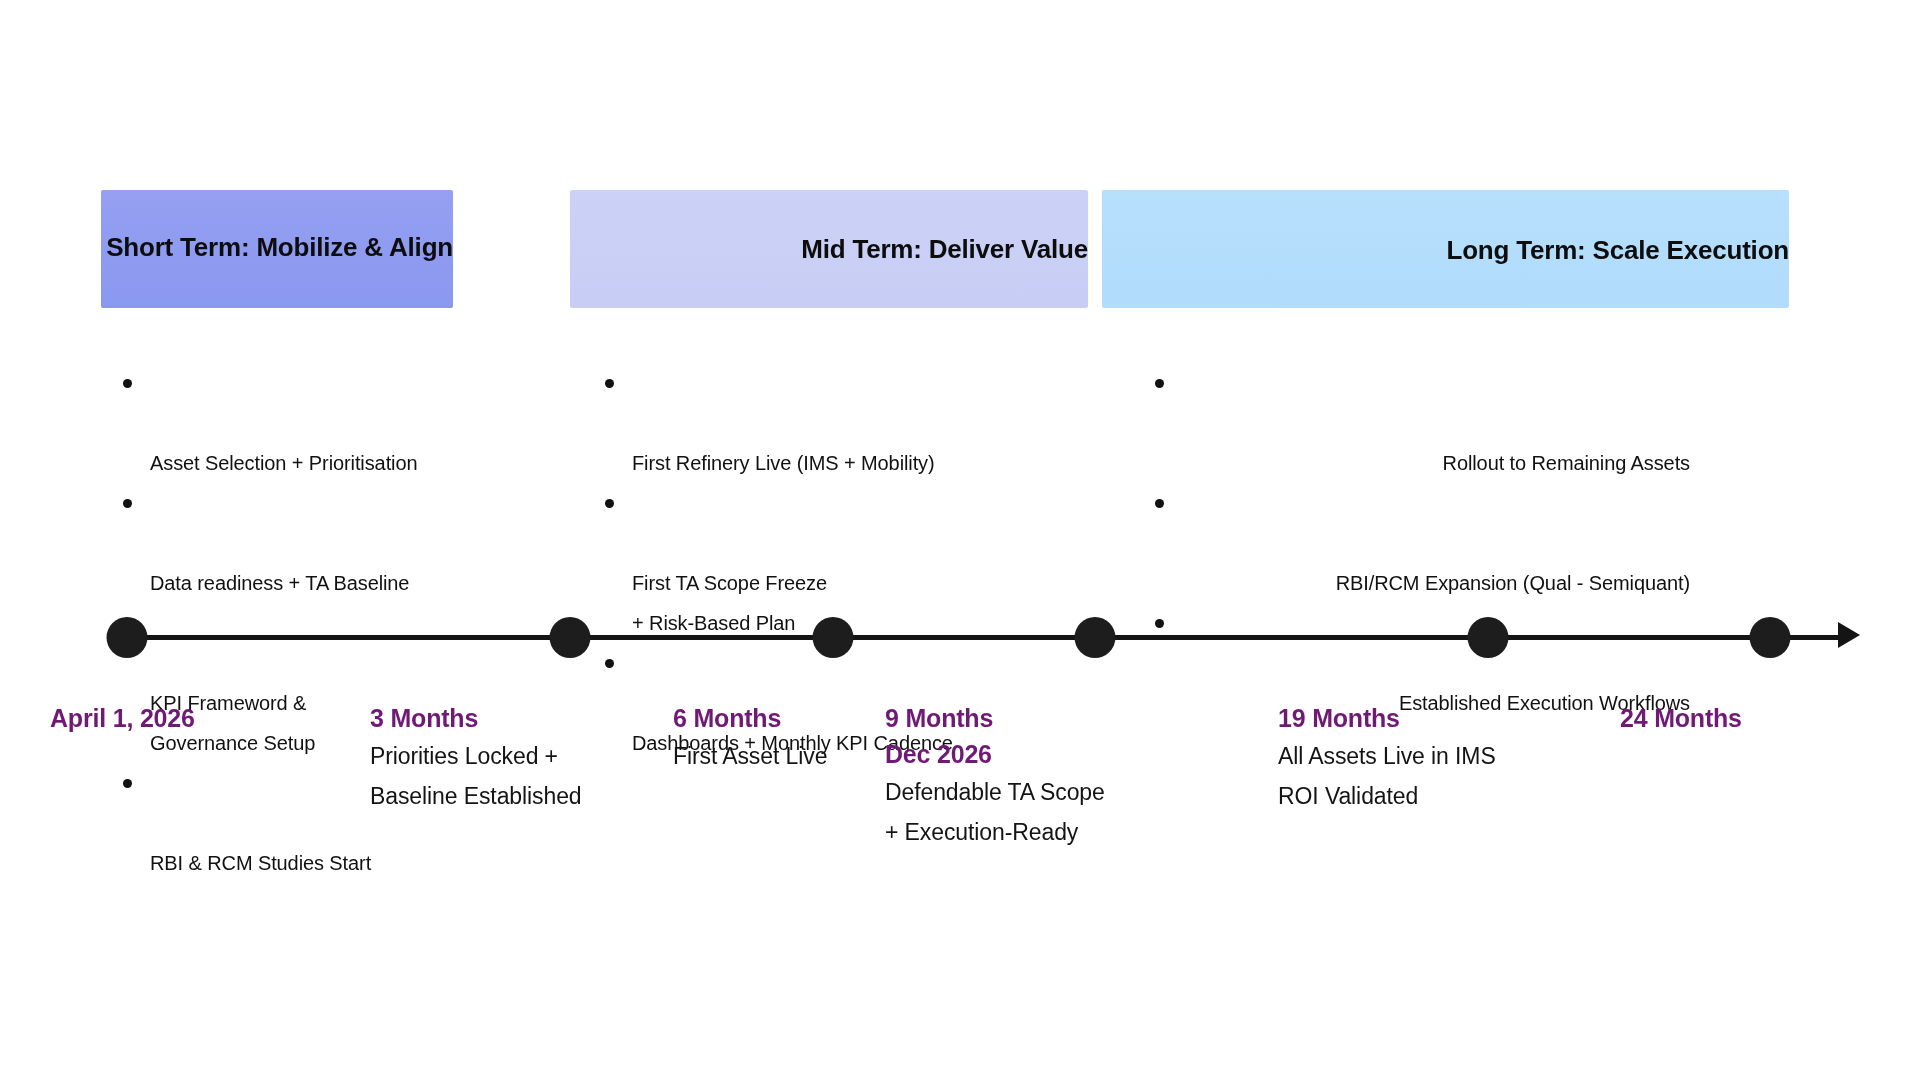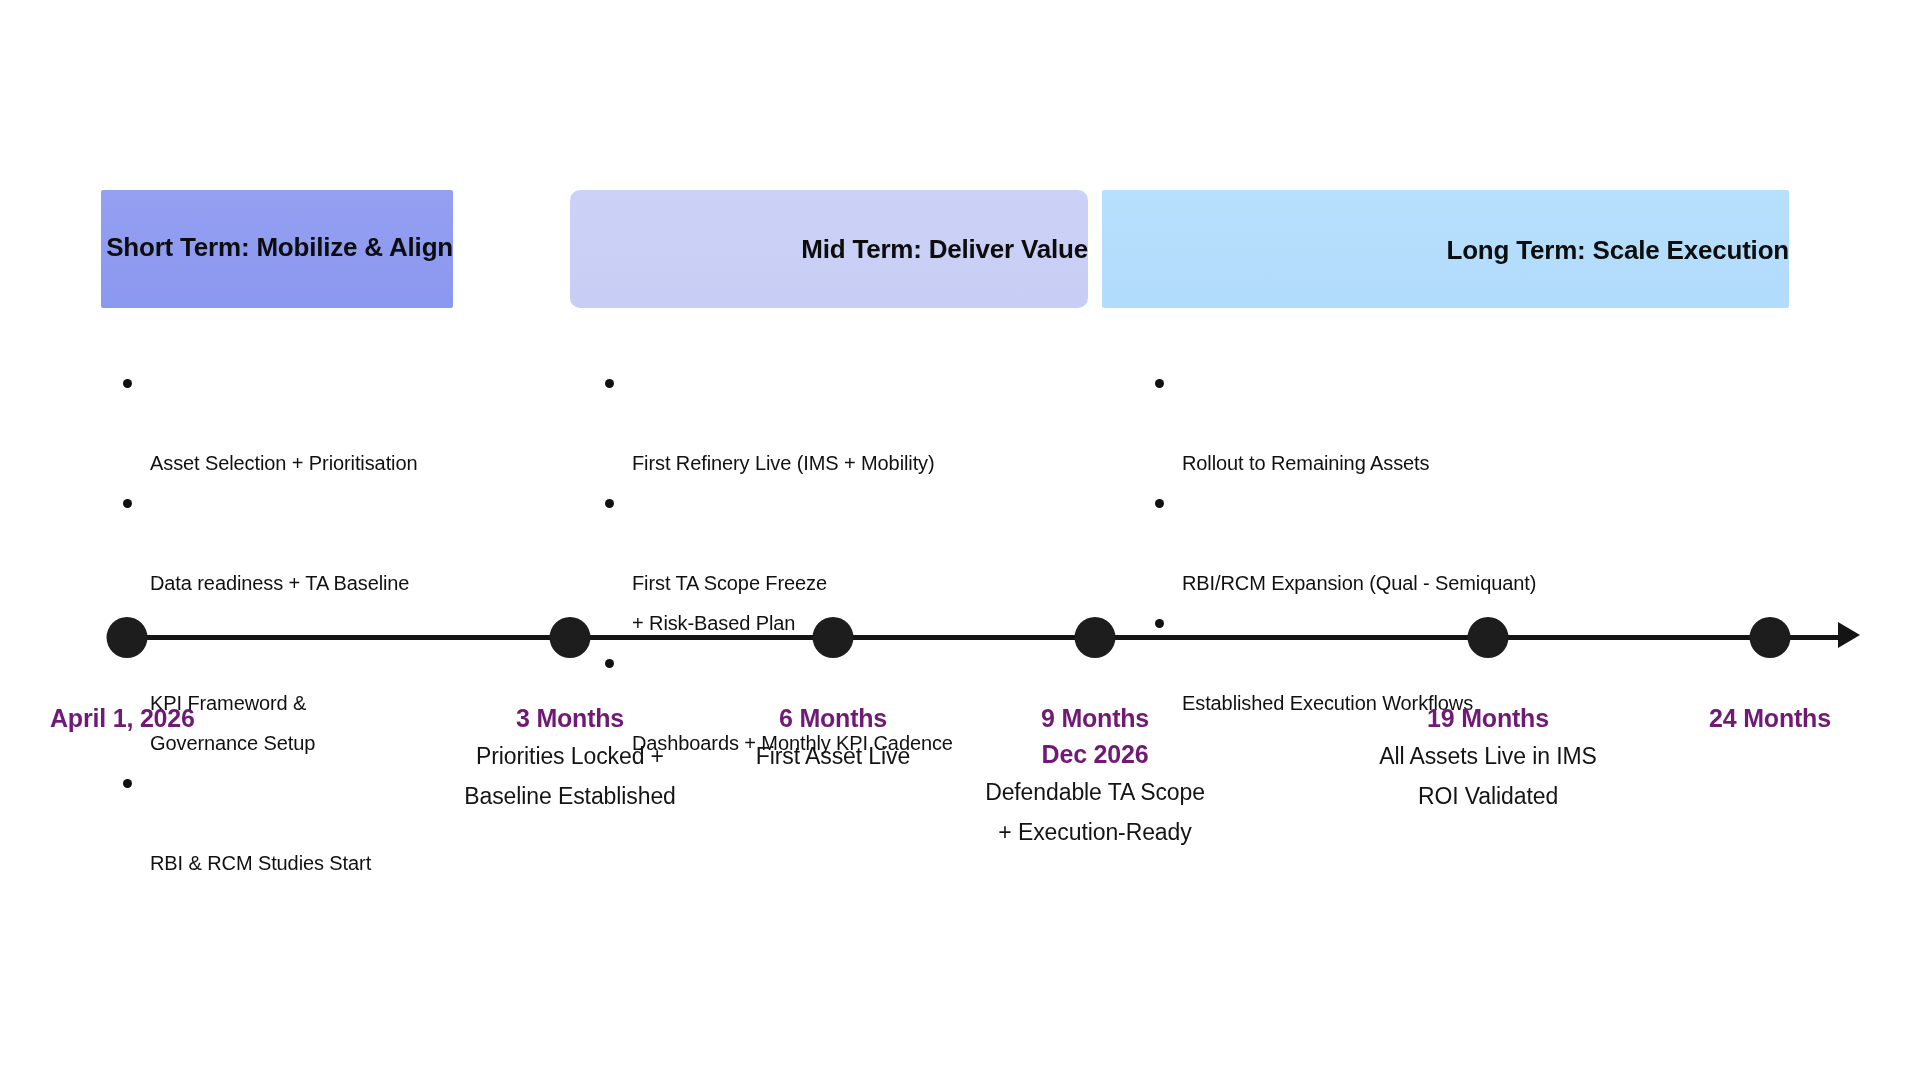--- a/index.html
+++ b/index.html
@@ -53,21 +53,20 @@
     left: 101px;
     width: 352px;
     background: linear-gradient(180deg, #96a0f2 0%, #8e9bf0 55%, #8b98ef 100%);
   }
   .phase-short .phase-title { transform: translateY(-2px); }
 
   .phase-mid {
     left: 570px;
     width: 518px;
     background: linear-gradient(180deg, #ccd2f7 0%, #c9cff5 55%, #c7cdf4 100%);
-    border-radius: 10px;
   }
   .phase-mid .phase-title { transform: translateY(0px); }
 
   .phase-long {
     left: 1102px;
     width: 687px;
     background: linear-gradient(180deg, #b6def f 0%, #b4ddfc 55%, #b2dcfc 100%);
     background: linear-gradient(180deg, #b7e0fd 0%, #b4ddfc 55%, #b2dcfc 100%);
   }
   .phase-long .phase-title { transform: translateY(1px); }
@@ -79,21 +78,21 @@
     top: 363px;
     width: 1920px;
   }
 
   .bullet-col {
     position: absolute;
     top: 0;
   }
   .bullet-col-0 { left: 118px; width: 400px; }
   .bullet-col-1 { left: 600px; width: 470px; }
-  .bullet-col-2 { left: 1150px; width: 540px; }
+  .bullet-col-2 { left: 1150px; width: 540px; text-align: right; }
 
   .bullet-item {
     position: relative;
     padding-left: 32px;
     font-size: 20px;
     line-height: 40px;
     color: #111111;
     letter-spacing: -0.1px;
     white-space: pre-line;
   }
@@ -151,21 +150,21 @@
   .milestones {
     position: absolute;
     left: 0;
     top: 700px;
     width: 1920px;
   }
 
   .milestone {
     position: absolute;
     top: 0;
-    text-align: center;
+    text-align: left;
     transform: translateX(-50%);
   }
 
   .milestone .ms-title {
     font-size: 25px;
     font-weight: 700;
     color: #701a75;
     line-height: 36px;
     letter-spacing: -0.2px;
     white-space: pre-line;

